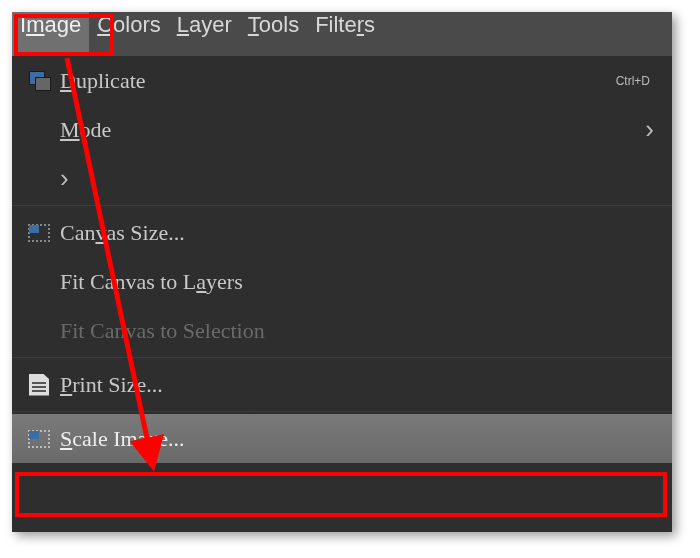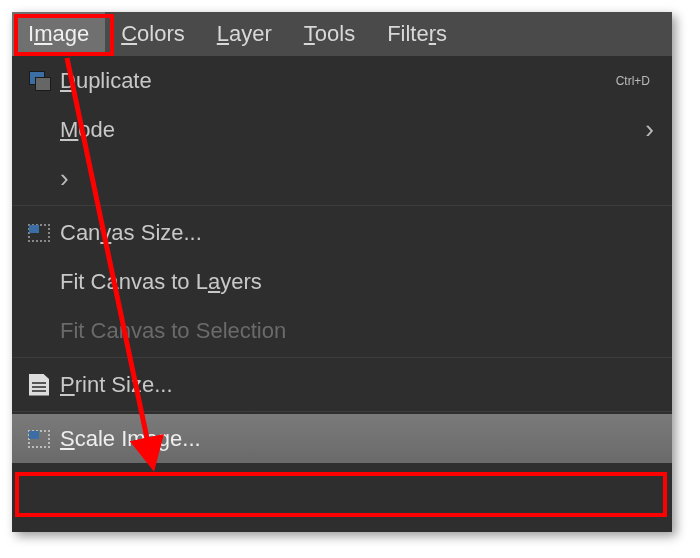--- a/index.html
+++ b/index.html
@@ -21,23 +21,23 @@
     }
     .menubar {
       display: flex;
       background: #4a4a4a;
       height: 44px;
       align-items: stretch;
     }
     .menubar-item {
       color: #d8d8d8;
       font-size: 22px;
-      padding: 0 16px;
-      display: flex;
-      align-items: center;
+      padding: 0 8px;
+      display: flex;
+      align-items: flex-start;
       cursor: pointer;
       white-space: nowrap;
     }
     .menubar-item .ul { text-decoration: underline; }
     .menubar-item.open {
       background: #707070;
       color: #f0f0f0;
     }
     .menu-dropdown {
       background: #2e2e2e;
@@ -62,21 +62,21 @@
       color: #eeeeee;
     }
     .menu-icon {
       width: 42px;
       height: 40px;
       display: flex;
       align-items: center;
       justify-content: center;
       flex-shrink: 0;
     }
-    .menu-label { flex: 1; }
+    .menu-label { flex: 1; font-family: Liberation Serif, serif; }
     .menu-label .ul { text-decoration: underline; }
     .menu-accel {
       color: #bababa;
       font-size: 12px;
       padding-right: 10px;
     }
     .submenu-arrow {
       color: #bababa;
       font-size: 26px;
       padding-right: 6px;

